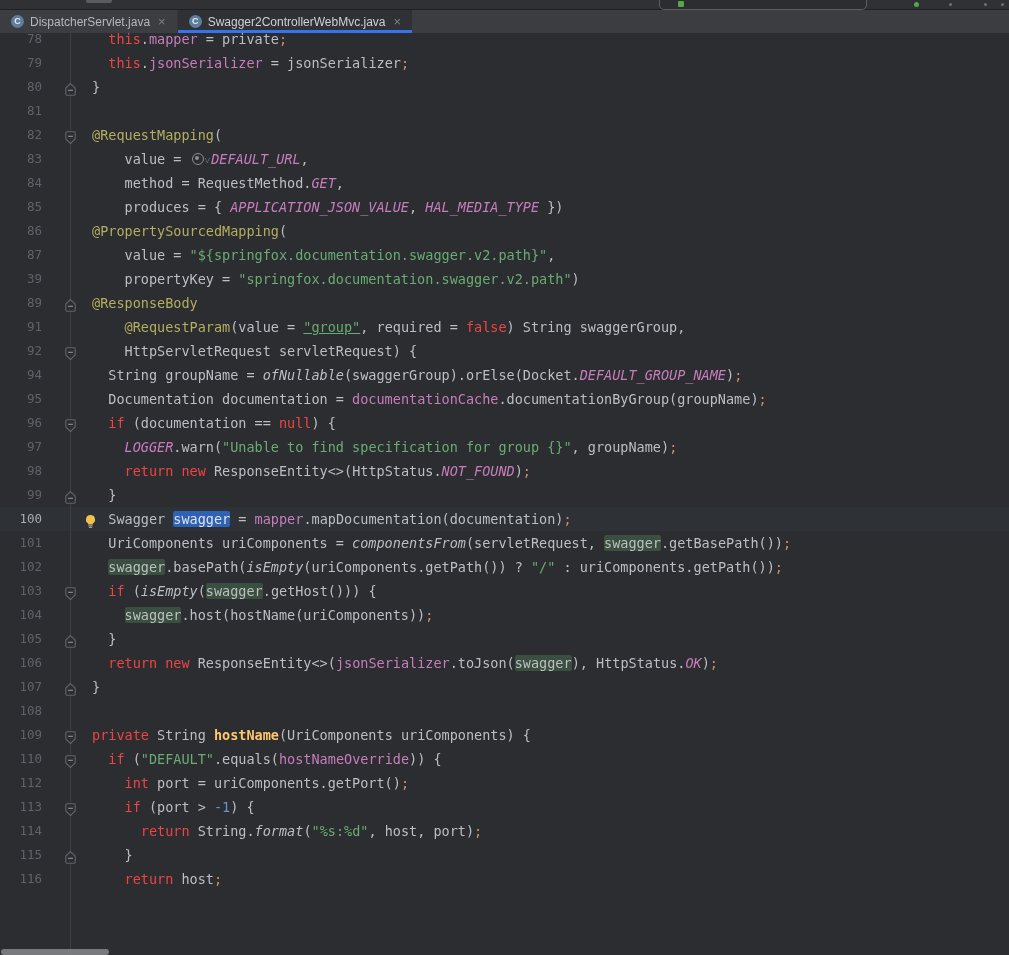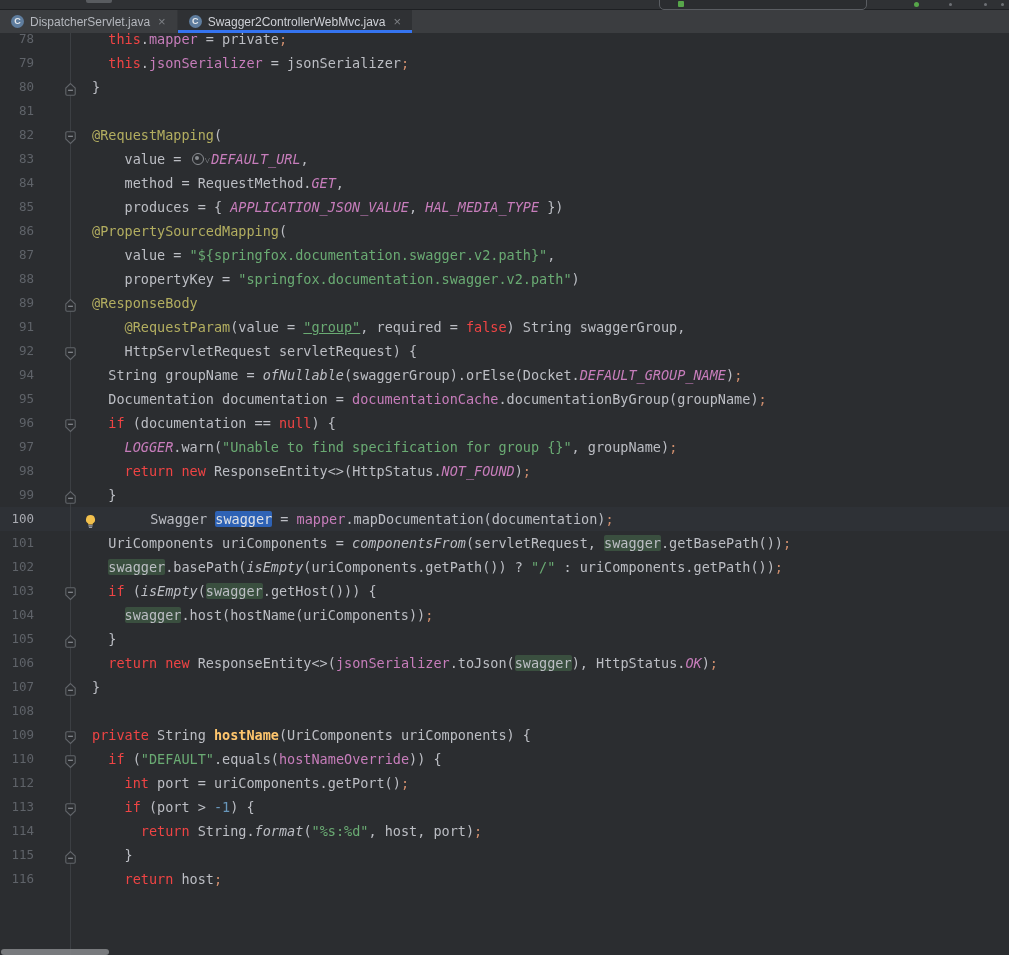--- a/index.html
+++ b/index.html
@@ -22,22 +22,22 @@
   .cicon{width:13px;height:13px;border-radius:50%;background:#5f7d9e;color:#e8eaed;font-size:9px;font-weight:bold;
     display:flex;align-items:center;justify-content:center;line-height:1;flex:0 0 auto;}
   .closex{color:#7d8085;font-size:13px;line-height:1;margin-left:2px;}
 
   
   .editor{position:relative;height:922px;overflow:hidden;background:#2b2d30;
     font-family:"DejaVu Sans Mono",monospace;font-size:13.5px;line-height:24px;}
   .guide{position:absolute;left:70px;top:0;bottom:0;width:1px;background:#3c3f43;z-index:1;}
   .lines{position:absolute;top:-6px;left:0;right:0;}
   .row{position:relative;height:24px;}
-  .row.cur{background:#2e3136;padding-left:42px;}
-  .ln{position:absolute;left:4px;top:0;width:30px;text-align:right;color:#5f6369;font-size:12.5px;}
+  .row.cur{background:#2e3136;}
+  .ln{position:absolute;left:12px;top:0;width:30px;text-align:right;color:#5f6369;font-size:12.5px;}
   .row.cur .ln{color:#a9abb2;}
   .gut{position:absolute;left:63px;top:5px;width:15px;height:15px;z-index:2;}
   .gut.bulbpos{left:83px;}
   .code{display:block;padding-left:92px;white-space:pre;color:#bcbec4;}
 
   
   .kw{color:#ef4444;}
   .semi{color:#cf8e6d;}
   .pl{color:#bcbec4;}
   .fld{color:#c77dbb;}
@@ -128,21 +128,21 @@
       </div>
       <div class="row">
         <span class="ln">86</span>
         <span class="code"><span class="ann">@PropertySourcedMapping</span><span class="pl">(</span></span>
       </div>
       <div class="row">
         <span class="ln">87</span>
         <span class="code">    <span class="pl">value = </span><span class="str">"${springfox.documentation.swagger.v2.path}"</span><span class="pl">,</span></span>
       </div>
       <div class="row">
-        <span class="ln">88</span>
+        <span class="ln">39</span>
         <span class="code">    <span class="pl">propertyKey = </span><span class="str">"springfox.documentation.swagger.v2.path"</span><span class="pl">)</span></span>
       </div>
       <div class="row">
         <span class="ln">89</span>
         <span class="gut"><svg width="15" height="15" viewBox="0 0 15 15">
             <path d="M7.5 1.6 L12.2 6 V12 Q12.2 13.2 11 13.2 H4 Q2.8 13.2 2.8 12 V6 Z" fill="#2b2d30" stroke="#62656a" stroke-width="1.1"></path>
             <path d="M5.1 8.3 H9.9" stroke="#8a8d92" stroke-width="1.2"></path>
           </svg></span>
         <span class="code"><span class="ann">@ResponseBody</span></span>
       </div>

